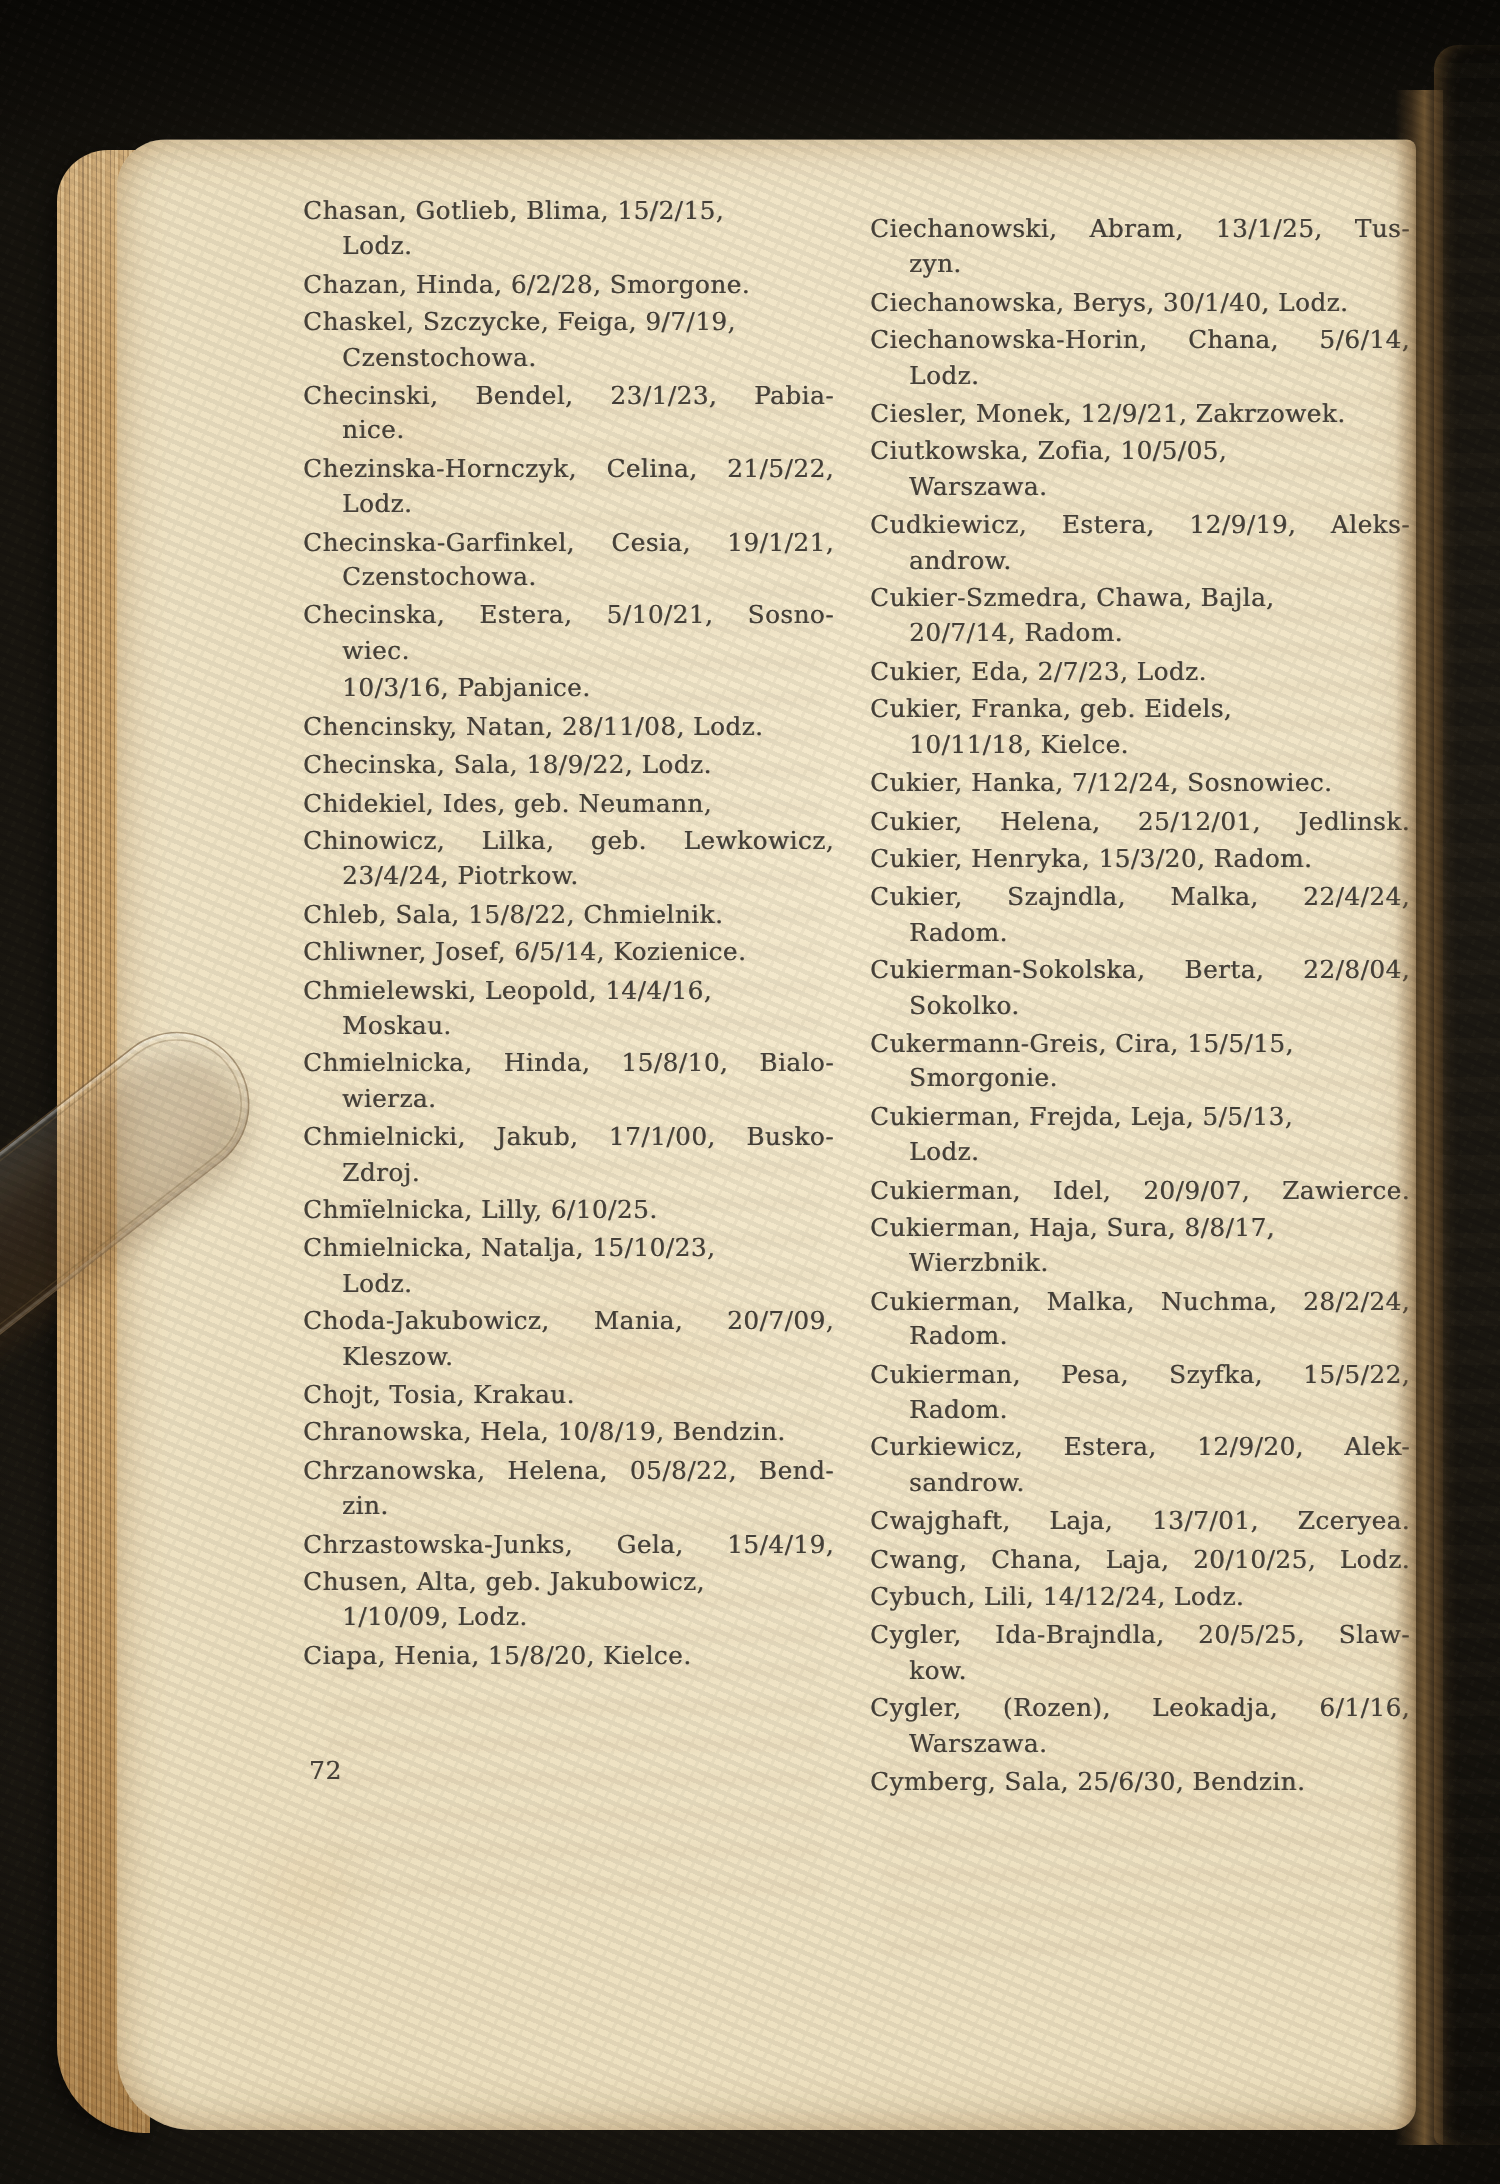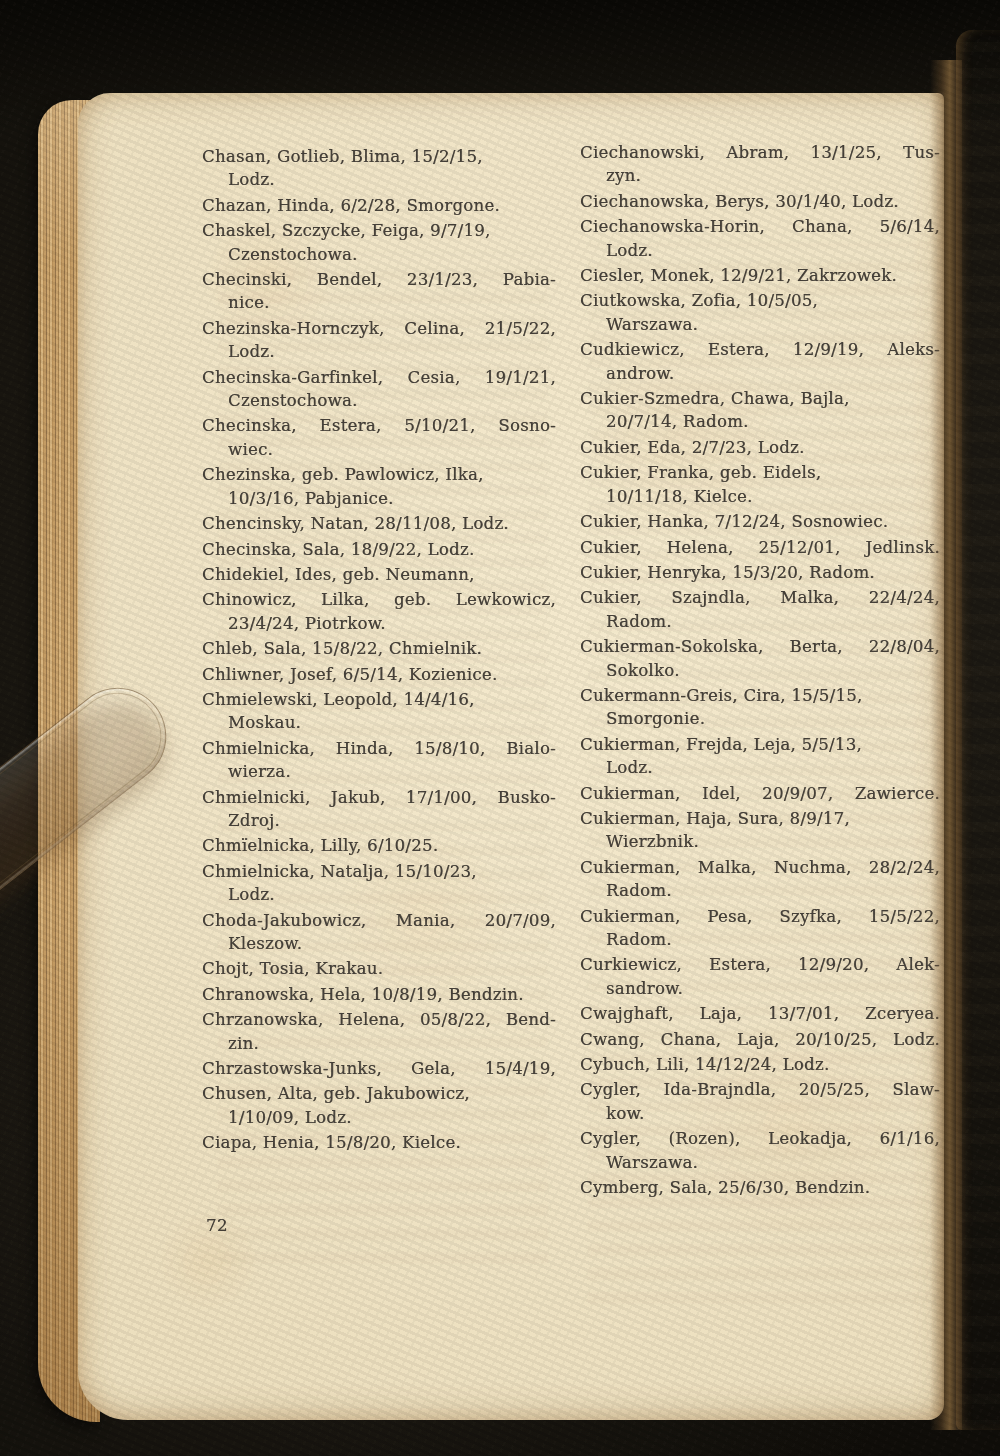--- a/index.html
+++ b/index.html
@@ -59,27 +59,27 @@
     position:absolute;pointer-events:none;opacity:0.45;filter:blur(2.5px);
     background:repeating-linear-gradient(0deg,
       rgba(150,128,92,0.10) 0 9px, rgba(150,128,92,0.02) 9px 12px, rgba(0,0,0,0) 12px 24px);
   }
   .ghost.g-left{left:140px;top:160px;width:330px;height:1010px;}
   .ghost.g-right{left:510px;top:150px;width:360px;height:1060px;}
 
   
   .col{position:absolute;font-size:16.5px;letter-spacing:0.3px;
        text-shadow:0.35px 0.25px 0 rgba(70,64,56,0.65);}
-  .col-left{left:124px;top:52px;width:354px;}
+  .col-left{left:124px;top:36px;width:354px;}
   .col-right{left:502px;top:48px;width:360px;}
   .entry{margin:0 0 2px 0;}
   .line{line-height:23.4px;}
   .line.cont{padding-left:26px;}
   .line.just{text-align:justify;text-align-last:justify;}
-  .page-number{position:absolute;left:128px;top:1123px;font-size:16.5px;
+  .page-number{position:absolute;left:128px;top:1078px;font-size:16.5px;
        letter-spacing:0.5px;text-shadow:0.35px 0.25px 0 rgba(70,64,56,0.65);}
 
   
   .gutter{
     position:absolute;left:930px;top:60px;width:32px;height:1370px;
     background:linear-gradient(90deg,
       rgba(110,80,45,0) 0%, rgba(120,88,50,0.40) 35%,
       #6e5532 62%, #3c2e1d 82%, #2a2115 100%);
   }
   
@@ -150,21 +150,20 @@
         </div>
         <div class="entry">
           <div class="line just">Checinska-Garfinkel, Cesia, 19/1/21,</div>
           <div class="line cont">Czenstochowa.</div>
         </div>
         <div class="entry">
           <div class="line just">Checinska, Estera, 5/10/21, Sosno-</div>
           <div class="line cont">wiec.</div>
         </div>
         <div class="entry">
-          <div class="line">Chezinska, geb. Pawlowicz, Ilka,</div>
           <div class="line cont">10/3/16, Pabjanice.</div>
         </div>
         <div class="entry">
           <div class="line">Chencinsky, Natan, 28/11/08, Lodz.</div>
         </div>
         <div class="entry">
           <div class="line">Checinska, Sala, 18/9/22, Lodz.</div>
         </div>
         <div class="entry">
           <div class="line">Chidekiel, Ides, geb. Neumann,</div>
@@ -280,21 +279,21 @@
           <div class="line cont">Smorgonie.</div>
         </div>
         <div class="entry">
           <div class="line">Cukierman, Frejda, Leja, 5/5/13,</div>
           <div class="line cont">Lodz.</div>
         </div>
         <div class="entry">
           <div class="line just">Cukierman, Idel, 20/9/07, Zawierce.</div>
         </div>
         <div class="entry">
-          <div class="line">Cukierman, Haja, Sura, 8/9/17,</div>
+          <div class="line">Cukierman, Haja, Sura, 8/8/17,</div>
           <div class="line cont">Wierzbnik.</div>
         </div>
         <div class="entry">
           <div class="line just">Cukierman, Malka, Nuchma, 28/2/24,</div>
           <div class="line cont">Radom.</div>
         </div>
         <div class="entry">
           <div class="line just">Cukierman, Pesa, Szyfka, 15/5/22,</div>
           <div class="line cont">Radom.</div>
         </div>

